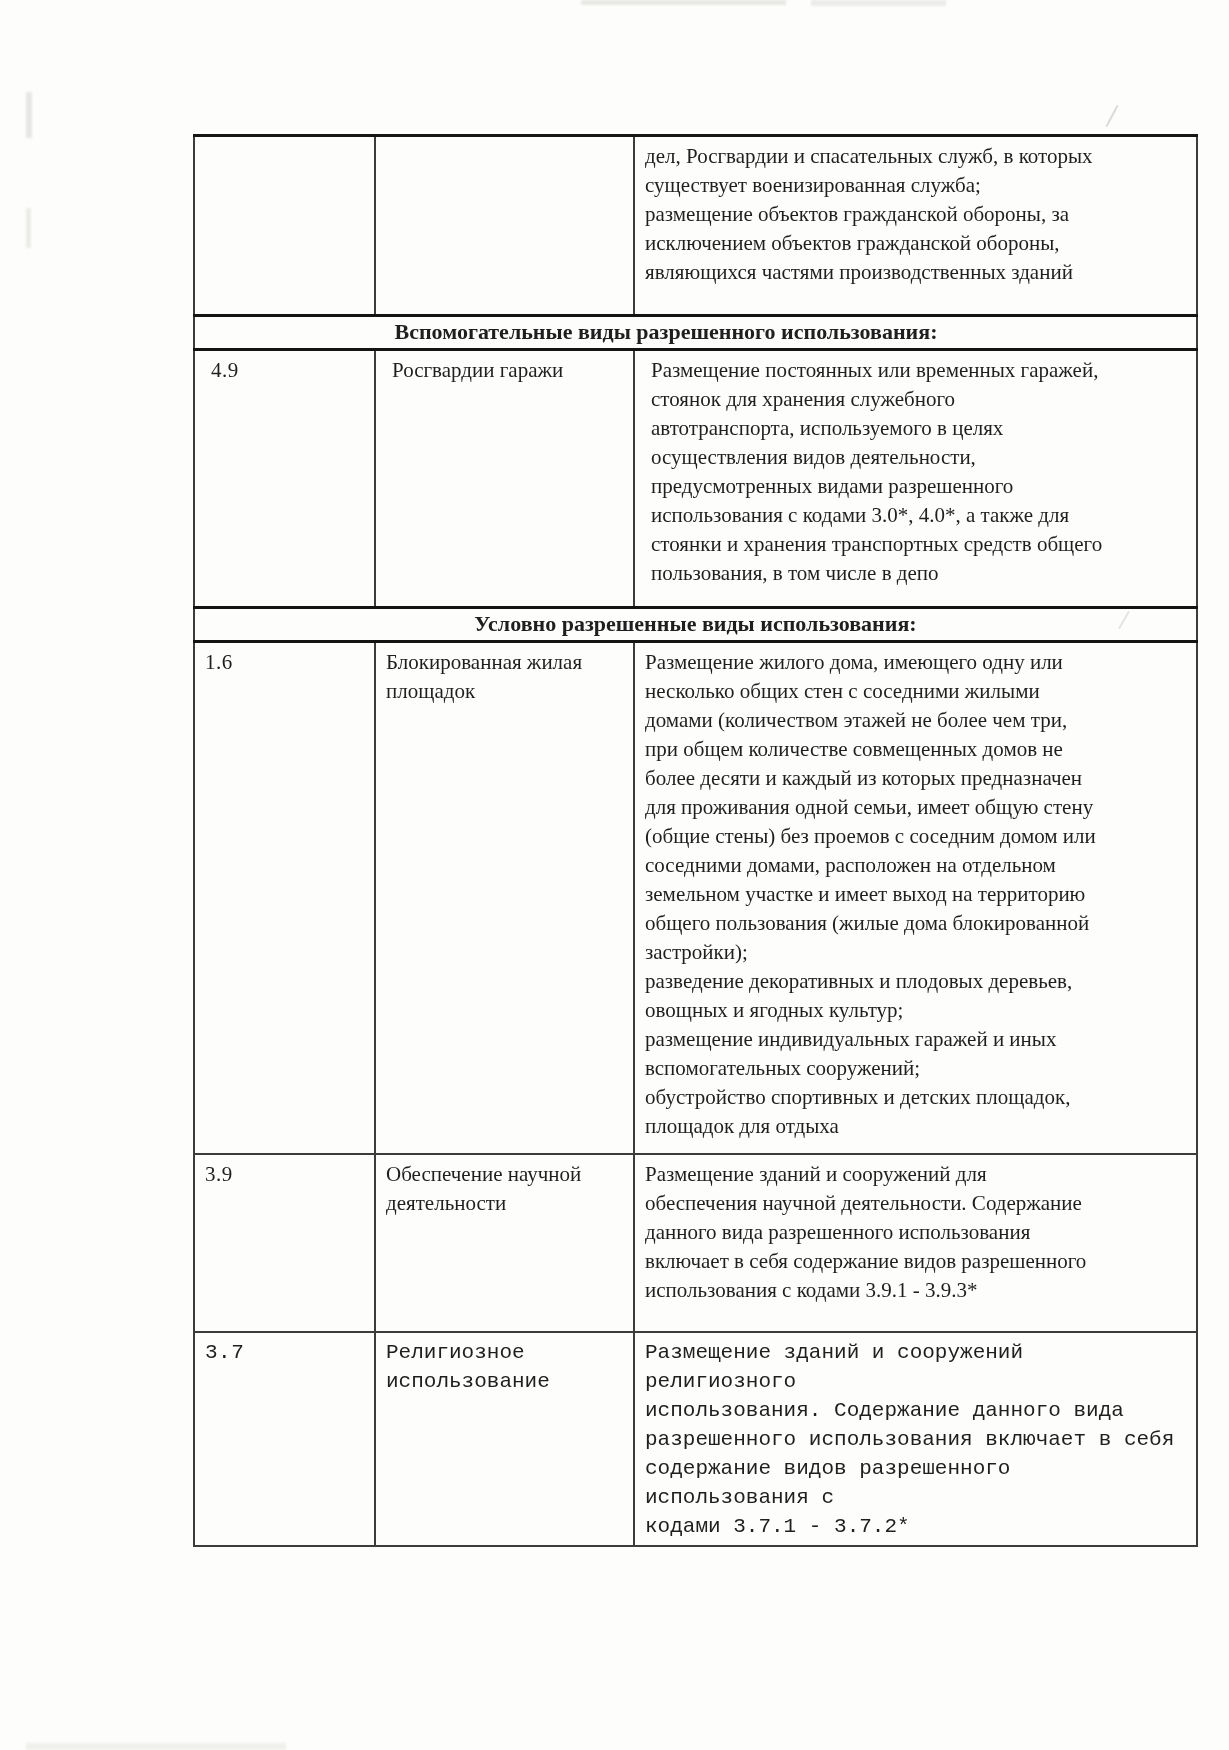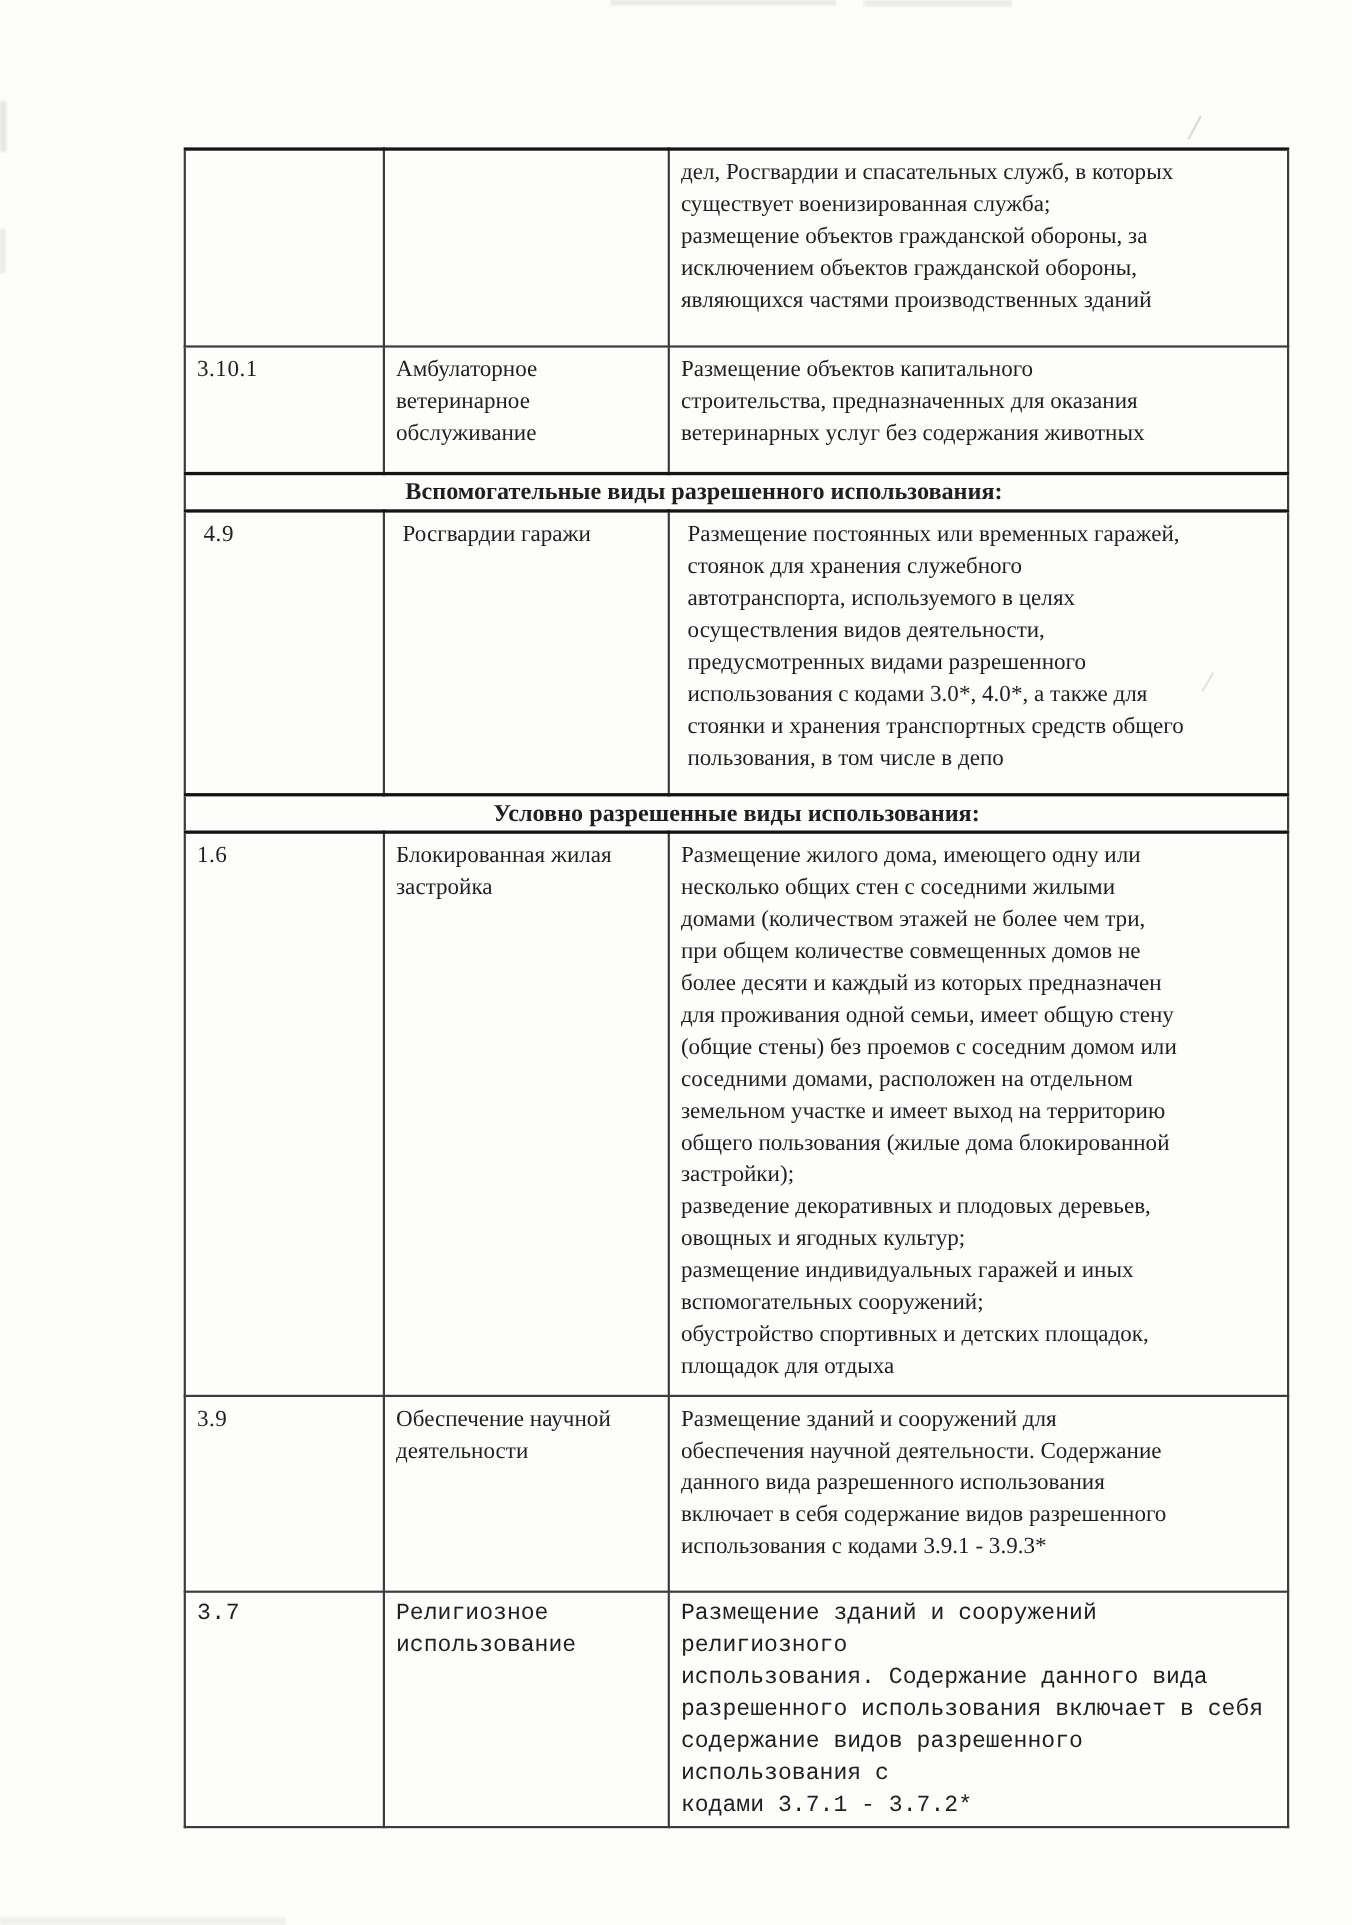--- a/index.html
+++ b/index.html
@@ -4,21 +4,21 @@
 <style>
   html, body { margin: 0; padding: 0; }
   body {
     width: 1229px; height: 1750px;
     background: #fdfdfc;
     position: relative;
     font-family: "Liberation Serif", "DejaVu Serif", serif;
     color: #1f1f1f;
     overflow: hidden;
   }
-  .page { position: absolute; inset: 0; }
+  .page { position: absolute; inset: 0; margin-left: 26px; }
 
   
   .artifact { position: absolute; pointer-events: none; }
   .smudge-a { left: 555px; top: 0; width: 205px; height: 5px; background: #d8d8d4; opacity: .55; filter: blur(1px); }
   .smudge-b { left: 785px; top: 0; width: 135px; height: 6px; background: #dadad7; opacity: .5; filter: blur(1px); }
   .edge-a   { left: 0; top: 92px; width: 6px; height: 46px; background: #e2e2df; opacity: .8; filter: blur(1px); }
   .edge-b   { left: 0; top: 208px; width: 5px; height: 40px; background: #e6e6e2; opacity: .8; filter: blur(1px); }
   .scratch-a { left: 1085px; top: 104px; width: 2px; height: 24px; background: #c9c9c4; transform: rotate(28deg); opacity: .7; }
   .scratch-b { left: 1097px; top: 610px; width: 2px; height: 20px; background: #d3d3ce; transform: rotate(30deg); opacity: .6; }
   .bottom-smear { left: 0; top: 1743px; width: 260px; height: 7px; background: #e7e7e3; opacity: .6; filter: blur(1px); }
@@ -92,29 +92,20 @@
     <tbody>
       <tr class="rA">
         <td class="code"></td>
         <td class="name"></td>
         <td class="desc">дел, Росгвардии и спасательных служб, в которых
 существует военизированная служба;
 размещение объектов гражданской обороны, за
 исключением объектов гражданской обороны,
 являющихся частями производственных зданий</td>
       </tr>
-      <tr class="rB">
-        <td class="code">3.10.1</td>
-        <td class="name">Амбулаторное
-ветеринарное
-обслуживание</td>
-        <td class="desc">Размещение объектов капитального
-строительства, предназначенных для оказания
-ветеринарных услуг без содержания животных</td>
-      </tr>
       <tr class="section sec1">
         <td colspan="3">Вспомогательные виды разрешенного использования:</td>
       </tr>
       <tr class="rC">
         <td class="code">4.9</td>
         <td class="name">Росгвардии гаражи</td>
         <td class="desc">Размещение постоянных или временных гаражей,
 стоянок для хранения служебного
 автотранспорта, используемого в целях
 осуществления видов деятельности,
@@ -122,21 +113,21 @@
 использования с кодами 3.0*, 4.0*, а также для
 стоянки и хранения транспортных средств общего
 пользования, в том числе в депо</td>
       </tr>
       <tr class="section sec2">
         <td colspan="3">Условно разрешенные виды использования:</td>
       </tr>
       <tr class="rD">
         <td class="code">1.6</td>
         <td class="name">Блокированная жилая
-застройка</td>
+площадок</td>
         <td class="desc">Размещение жилого дома, имеющего одну или
 несколько общих стен с соседними жилыми
 домами (количеством этажей не более чем три,
 при общем количестве совмещенных домов не
 более десяти и каждый из которых предназначен
 для проживания одной семьи, имеет общую стену
 (общие стены) без проемов с соседним домом или
 соседними домами, расположен на отдельном
 земельном участке и имеет выход на территорию
 общего пользования (жилые дома блокированной

